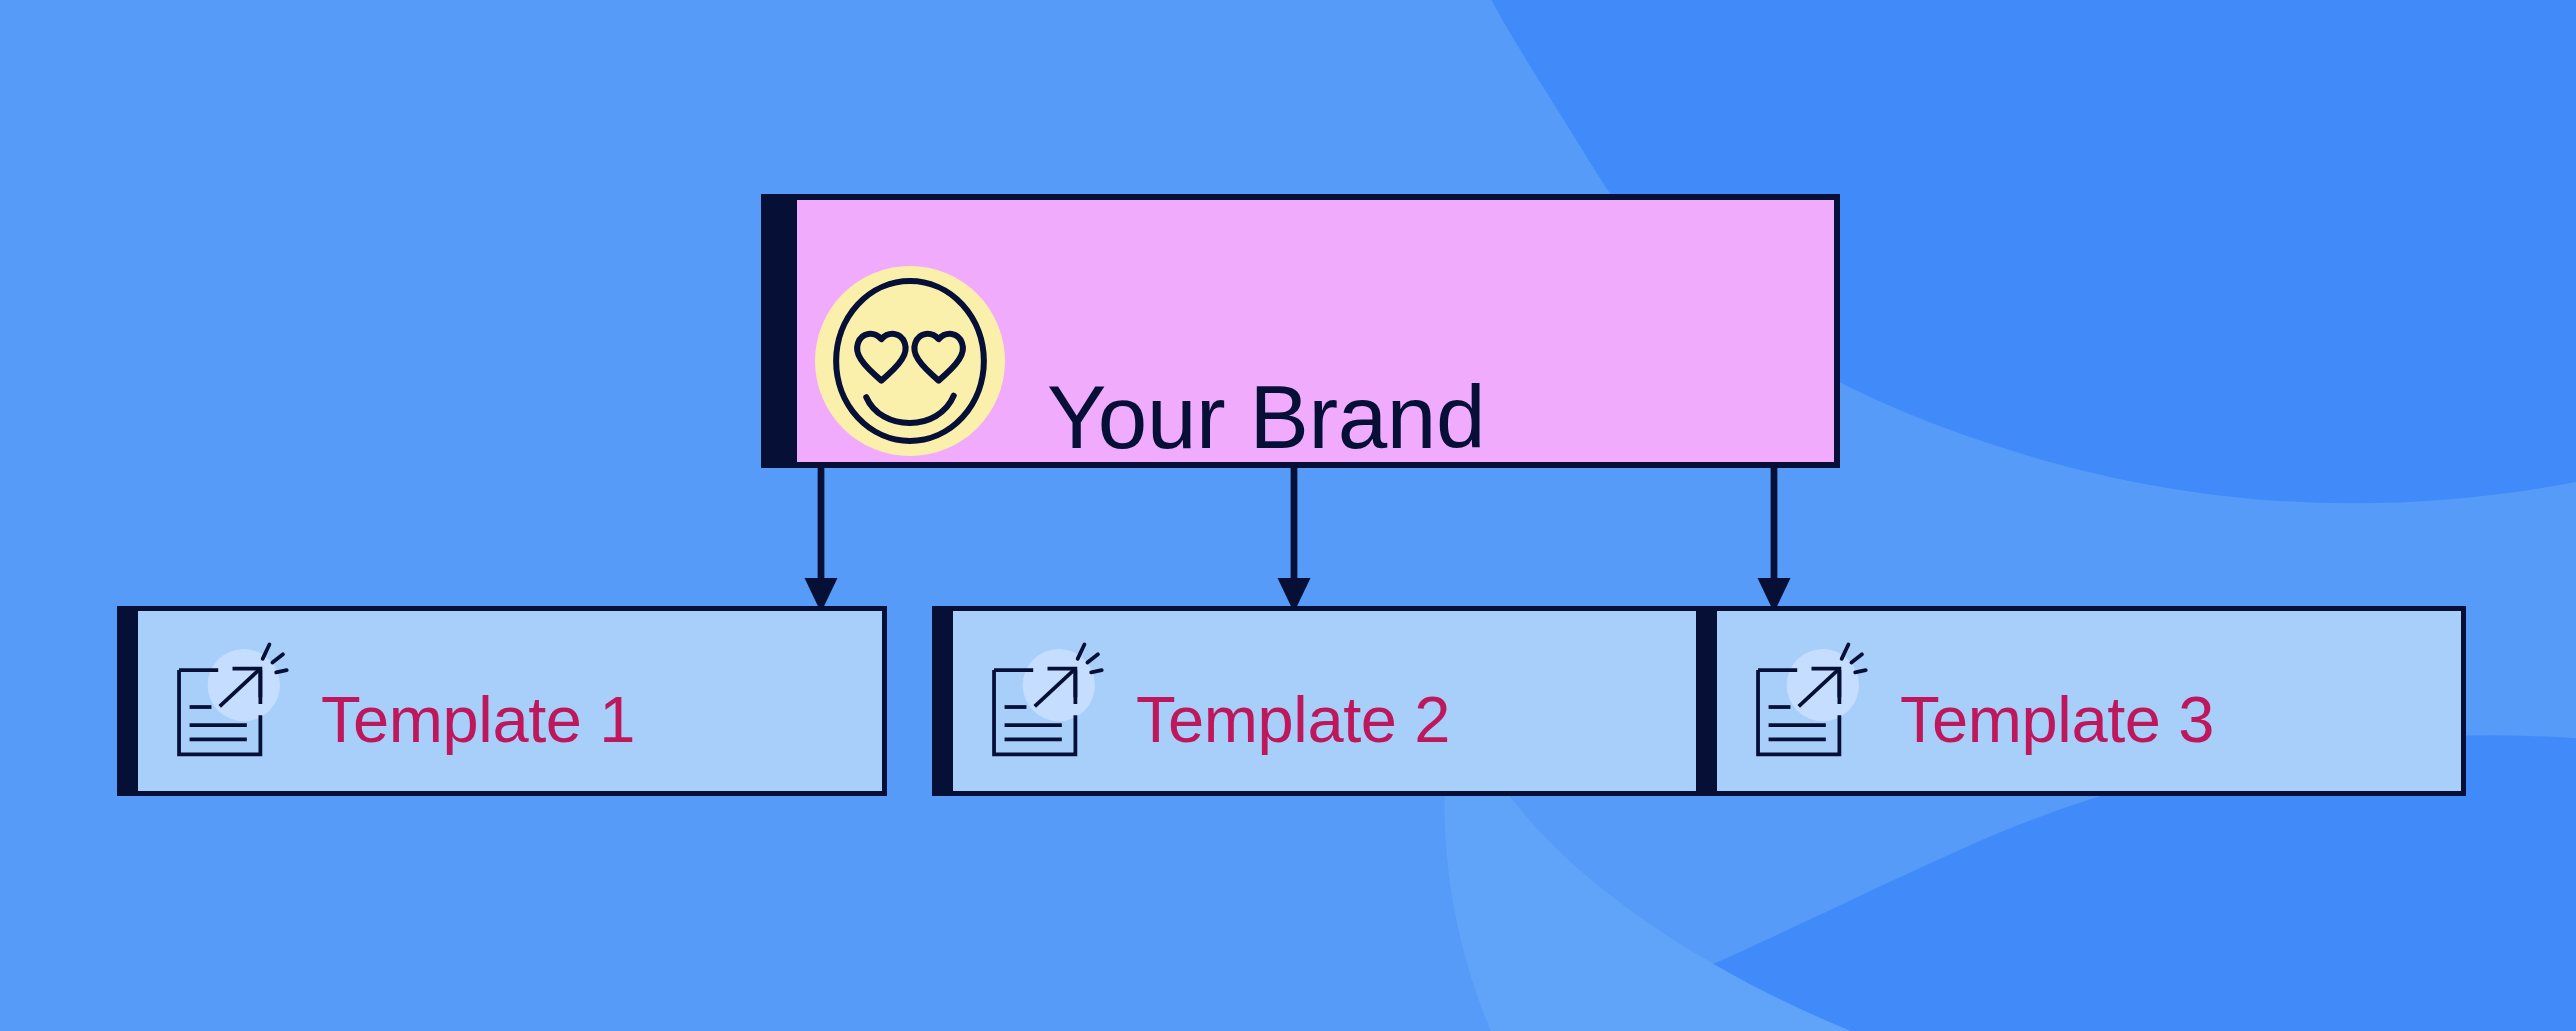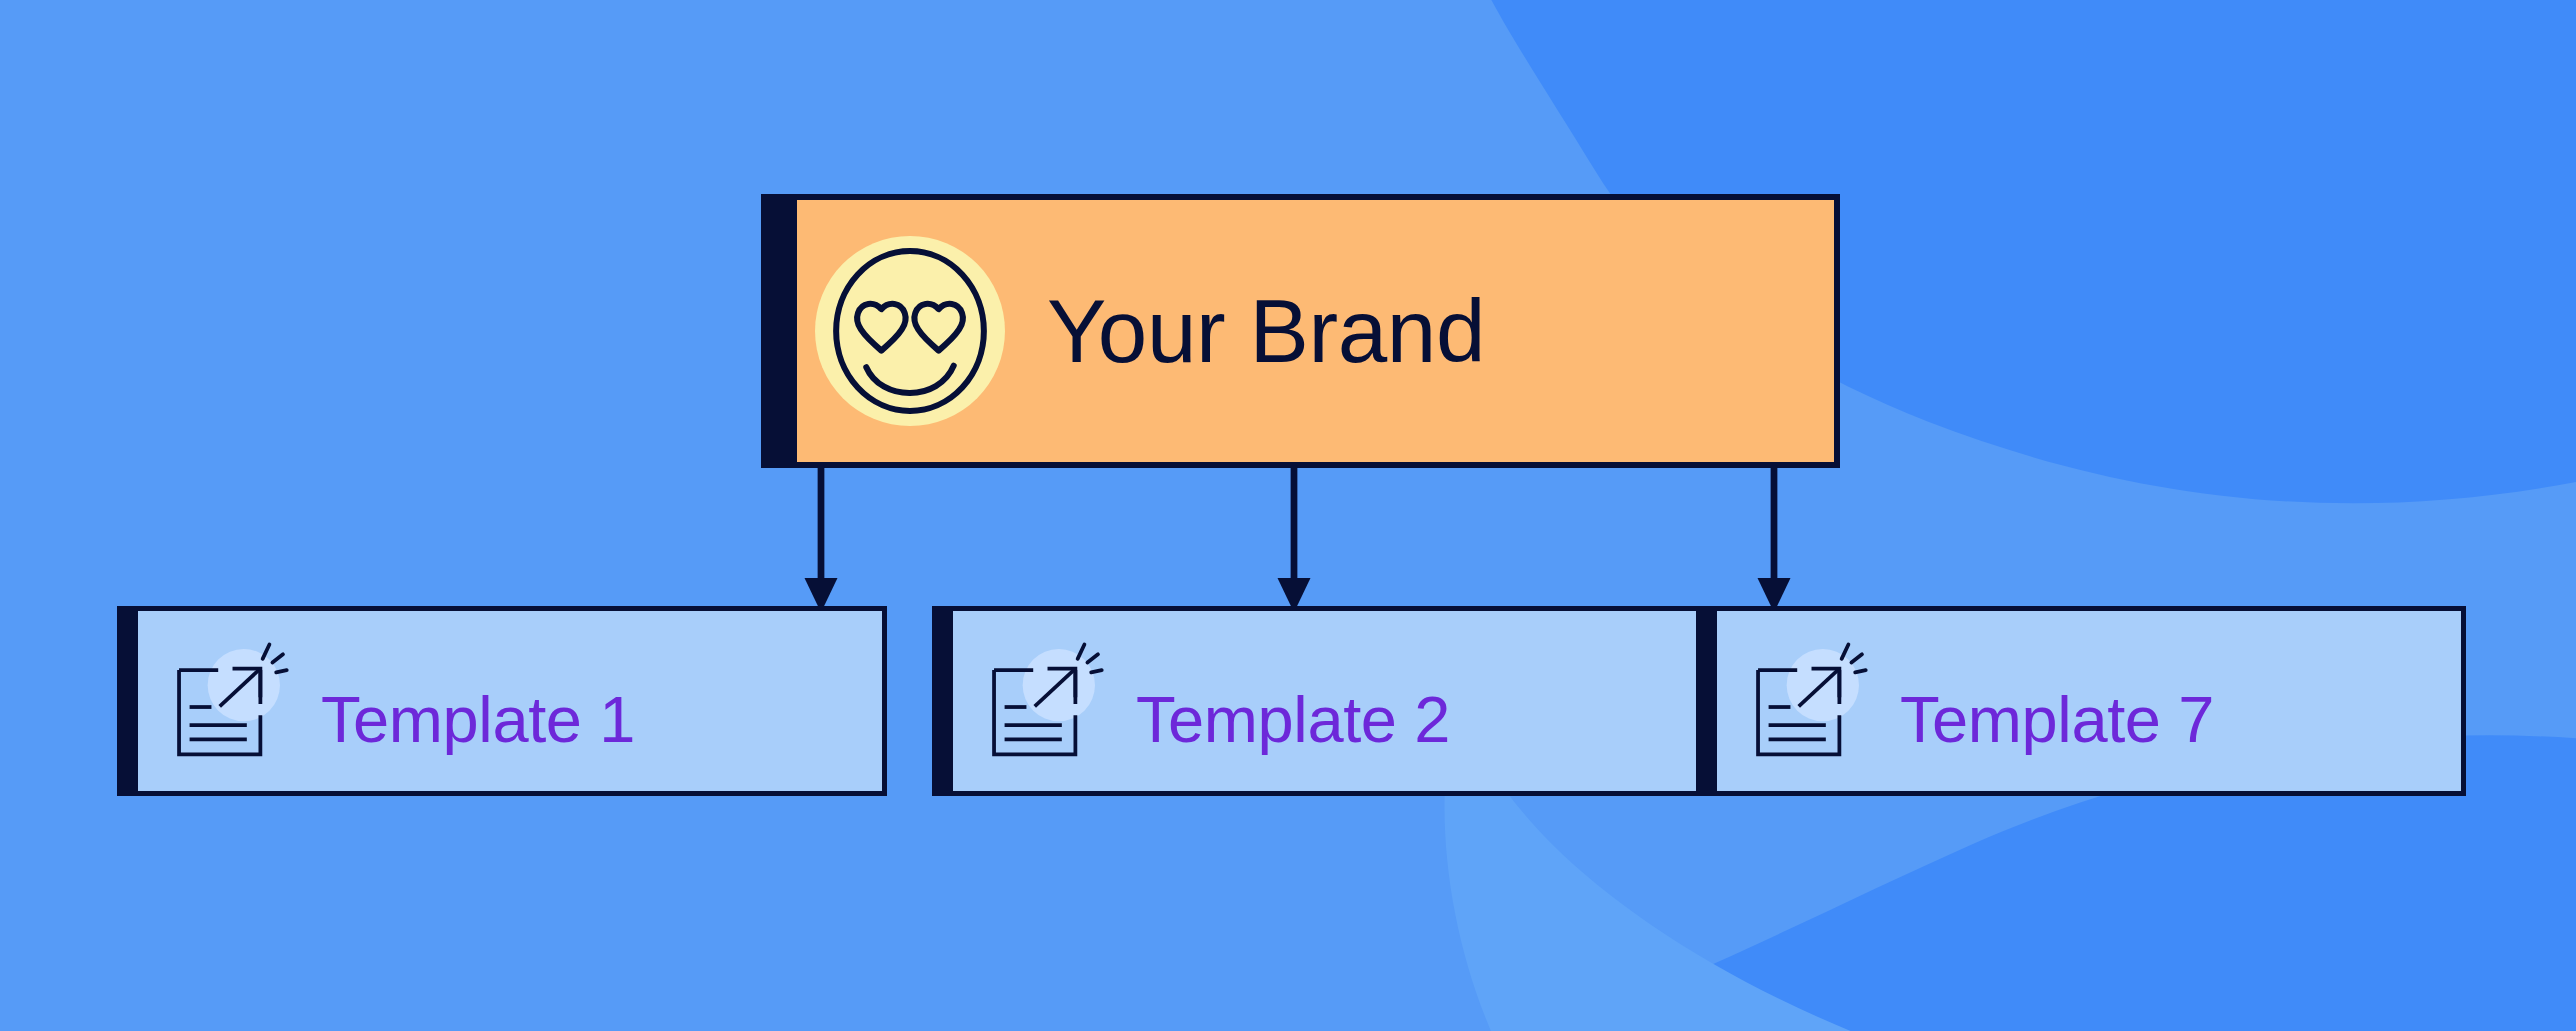--- a/index.html
+++ b/index.html
@@ -34,23 +34,23 @@
     width: 1079px;
     height: 274px;
     background: #060f36;
   }
   #brand-inner {
     position: absolute;
     left: 36px;
     top: 6px;
     right: 6px;
     bottom: 6px;
-    background: #fdba74;
+    background: #f0abfc;
     display: flex;
-    align-items: center;
+    align-items: flex-end;
     box-sizing: border-box;
   }
   #brand-icon-wrap {
     position: relative;
     width: 202px;
     height: 202px;
     margin-left: 12px;
     flex: 0 0 auto;
   }
   #brand-label {
@@ -84,21 +84,21 @@
   .tpl-icon-wrap {
     position: relative;
     width: 122px;
     height: 122px;
     margin-left: 29px;
     flex: 0 0 auto;
   }
   .tpl-label {
     font-size: 65px;
     line-height: 1;
-    color: #6d28d9;
+    color: #be185d;
     letter-spacing: -0.4px;
     margin-left: 32px;
     white-space: nowrap;
     margin-top: 37px;
   }
   #tpl-0 { left: 117px; }
   #tpl-1 { left: 932px; }
   #tpl-2 { left: 1696px; }
 
   .connector {
@@ -214,18 +214,18 @@
           <line x1="30" y1="89" x2="59" y2="89" stroke="#060f36" stroke-width="5"></line>
           <line x1="30" y1="113" x2="106" y2="113" stroke="#060f36" stroke-width="5"></line>
           <line x1="30" y1="132" x2="106" y2="132" stroke="#060f36" stroke-width="5"></line>
           <path d="M 70 88 L 124 38" fill="none" stroke="#060f36" stroke-width="5"></path>
           <path d="M 87 38 L 124 38 L 124 76" fill="none" stroke="#060f36" stroke-width="5"></path>
           <line x1="136" y1="6" x2="127" y2="25" stroke="#060f36" stroke-width="5" stroke-linecap="round"></line>
           <line x1="154" y1="19" x2="140" y2="30" stroke="#060f36" stroke-width="5" stroke-linecap="round"></line>
           <line x1="159" y1="40" x2="145" y2="43" stroke="#060f36" stroke-width="5" stroke-linecap="round"></line>
         </svg>
       </div>
-      <div class="tpl-label">Template 7</div>
+      <div class="tpl-label">Template 3</div>
     </div>
   </div>
 
 </div>
 
 
 </body></html>

